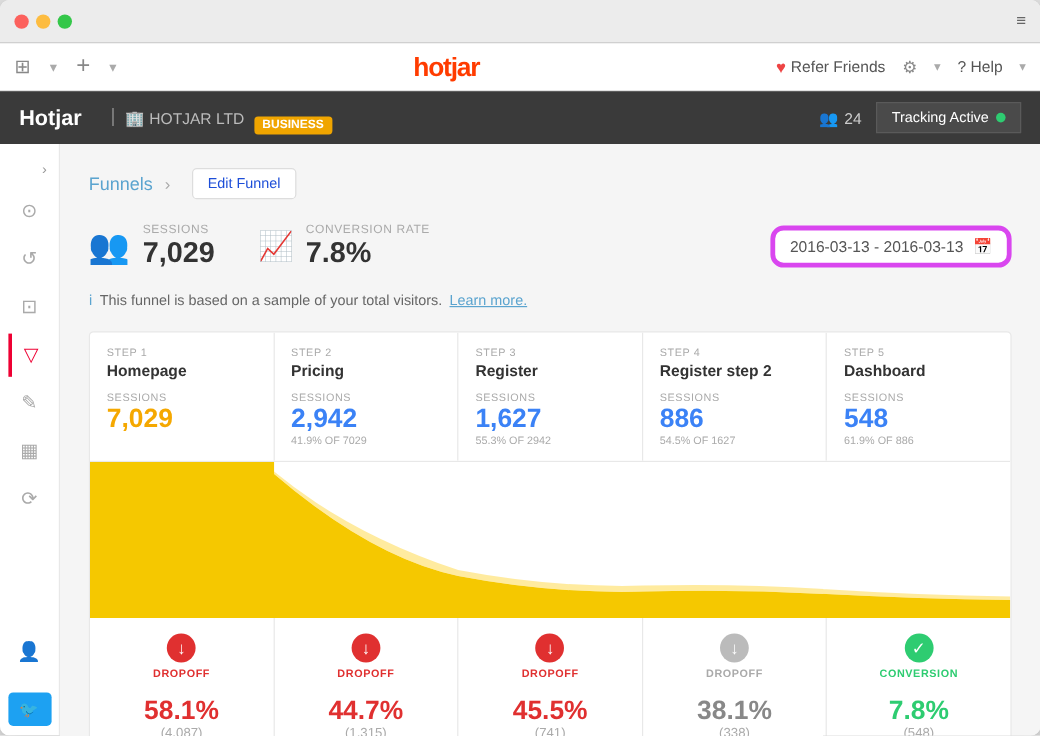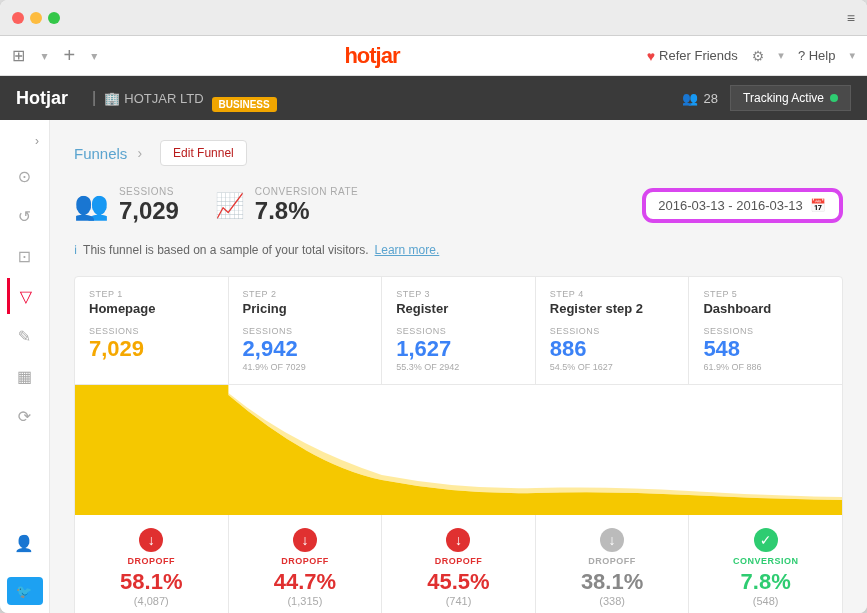--- a/index.html
+++ b/index.html
@@ -51,21 +51,21 @@
     .twitter-btn { background: #1da1f2; color: #fff; width: 36px; height: 28px; border-radius: 4px; display: flex; align-items: center; justify-content: center; font-size: 13px; cursor: pointer; margin-bottom: 8px; }
 
     
     .content { flex: 1; background: #f5f5f5; overflow-y: auto; padding: 20px 24px; }
 
     
     .page-header { display: flex; align-items: center; gap: 10px; margin-bottom: 20px; }
     .page-header-link { color: #5ba4cf; font-size: 15px; text-decoration: none; cursor: pointer; }
     .page-header-arrow { color: #aaa; font-size: 14px; }
     .page-header-title { font-size: 22px; font-weight: 600; color: #333; }
-    .edit-funnel-btn { background: #fff; border: 1px solid #ddd; color: #b91c1c; font-size: 12px; padding: 5px 12px; border-radius: 4px; cursor: pointer; margin-left: 8px; }
+    .edit-funnel-btn { background: #fff; border: 1px solid #ddd; color: #1d4ed8; font-size: 12px; padding: 5px 12px; border-radius: 4px; cursor: pointer; margin-left: 8px; }
 
     
     .stats-row { display: flex; align-items: center; margin-bottom: 16px; gap: 36px; }
     .stat-block { display: flex; align-items: center; gap: 10px; }
     .stat-label { font-size: 10px; color: #aaa; text-transform: uppercase; letter-spacing: 0.5px; }
     .stat-value { font-size: 24px; font-weight: 700; color: #333; }
     .date-picker { margin-left: auto; background: #fff; border: 4px solid #d946ef; border-radius: 11px; padding: 6px 12px; font-size: 13px; color: #555; display: flex; align-items: flex-start; gap: 8px; cursor: pointer; }
     .calendar-icon { color: #aaa; }
 
     
@@ -80,21 +80,21 @@
     .sessions-sub { font-size: 9px; color: #aaa; }
 
     
     .dropoff-row { display: flex; border-top: 1px solid #e8e8e8; }
     .dropoff-cell { flex: 1; padding: 10px 14px; border-right: 1px solid #e8e8e8; text-align: center; }
     .dropoff-cell:last-child { border-right: none; }
     .dropoff-icon { font-size: 20px; margin-bottom: 4px; }
     .dropoff-icon.red { color: #e03030; }
     .dropoff-icon.gray { color: #aaa; }
     .dropoff-icon.green { color: #2ecc71; }
-    .dropoff-label { font-size: 9px; font-weight: 700; letter-spacing: 0.5px; text-transform: uppercase; margin-bottom: 3px; }
+    .dropoff-label { font-size: 9px; font-weight: 700; letter-spacing: 0.5px; text-transform: uppercase; margin-bottom: 13px; }
     .dropoff-label.red { color: #e03030; }
     .dropoff-label.gray { color: #aaa; }
     .dropoff-label.green { color: #2ecc71; }
     .dropoff-pct { font-size: 22px; font-weight: 700; }
     .dropoff-pct.red { color: #e03030; }
     .dropoff-pct.gray { color: #888; }
     .dropoff-pct.green { color: #2ecc71; }
     .dropoff-count { font-size: 11px; color: #aaa; }
 
     .funnel-card { background: #fff; border: 1px solid #e8e8e8; border-radius: 4px; overflow: hidden; }
@@ -140,21 +140,21 @@
 
   <div class="app-header">
     <span class="app-logo-text">Hotjar</span>
     <span class="breadcrumb-sep">|</span>
     <span style="color:#888;font-size:13px;margin-right:4px">🏢</span>
     <span class="org-name">HOTJAR LTD</span>
     <span class="business-badge">BUSINESS</span>
     <div class="header-right">
       <div class="users-btn">
         <span>👥</span>
-        <span>28</span>
+        <span>24</span>
       </div>
       <div class="tracking-active-btn">
         <span>Tracking Active</span>
         <div class="tracking-dot"></div>
       </div>
     </div>
   </div>
 
   <div class="main-layout">
 

